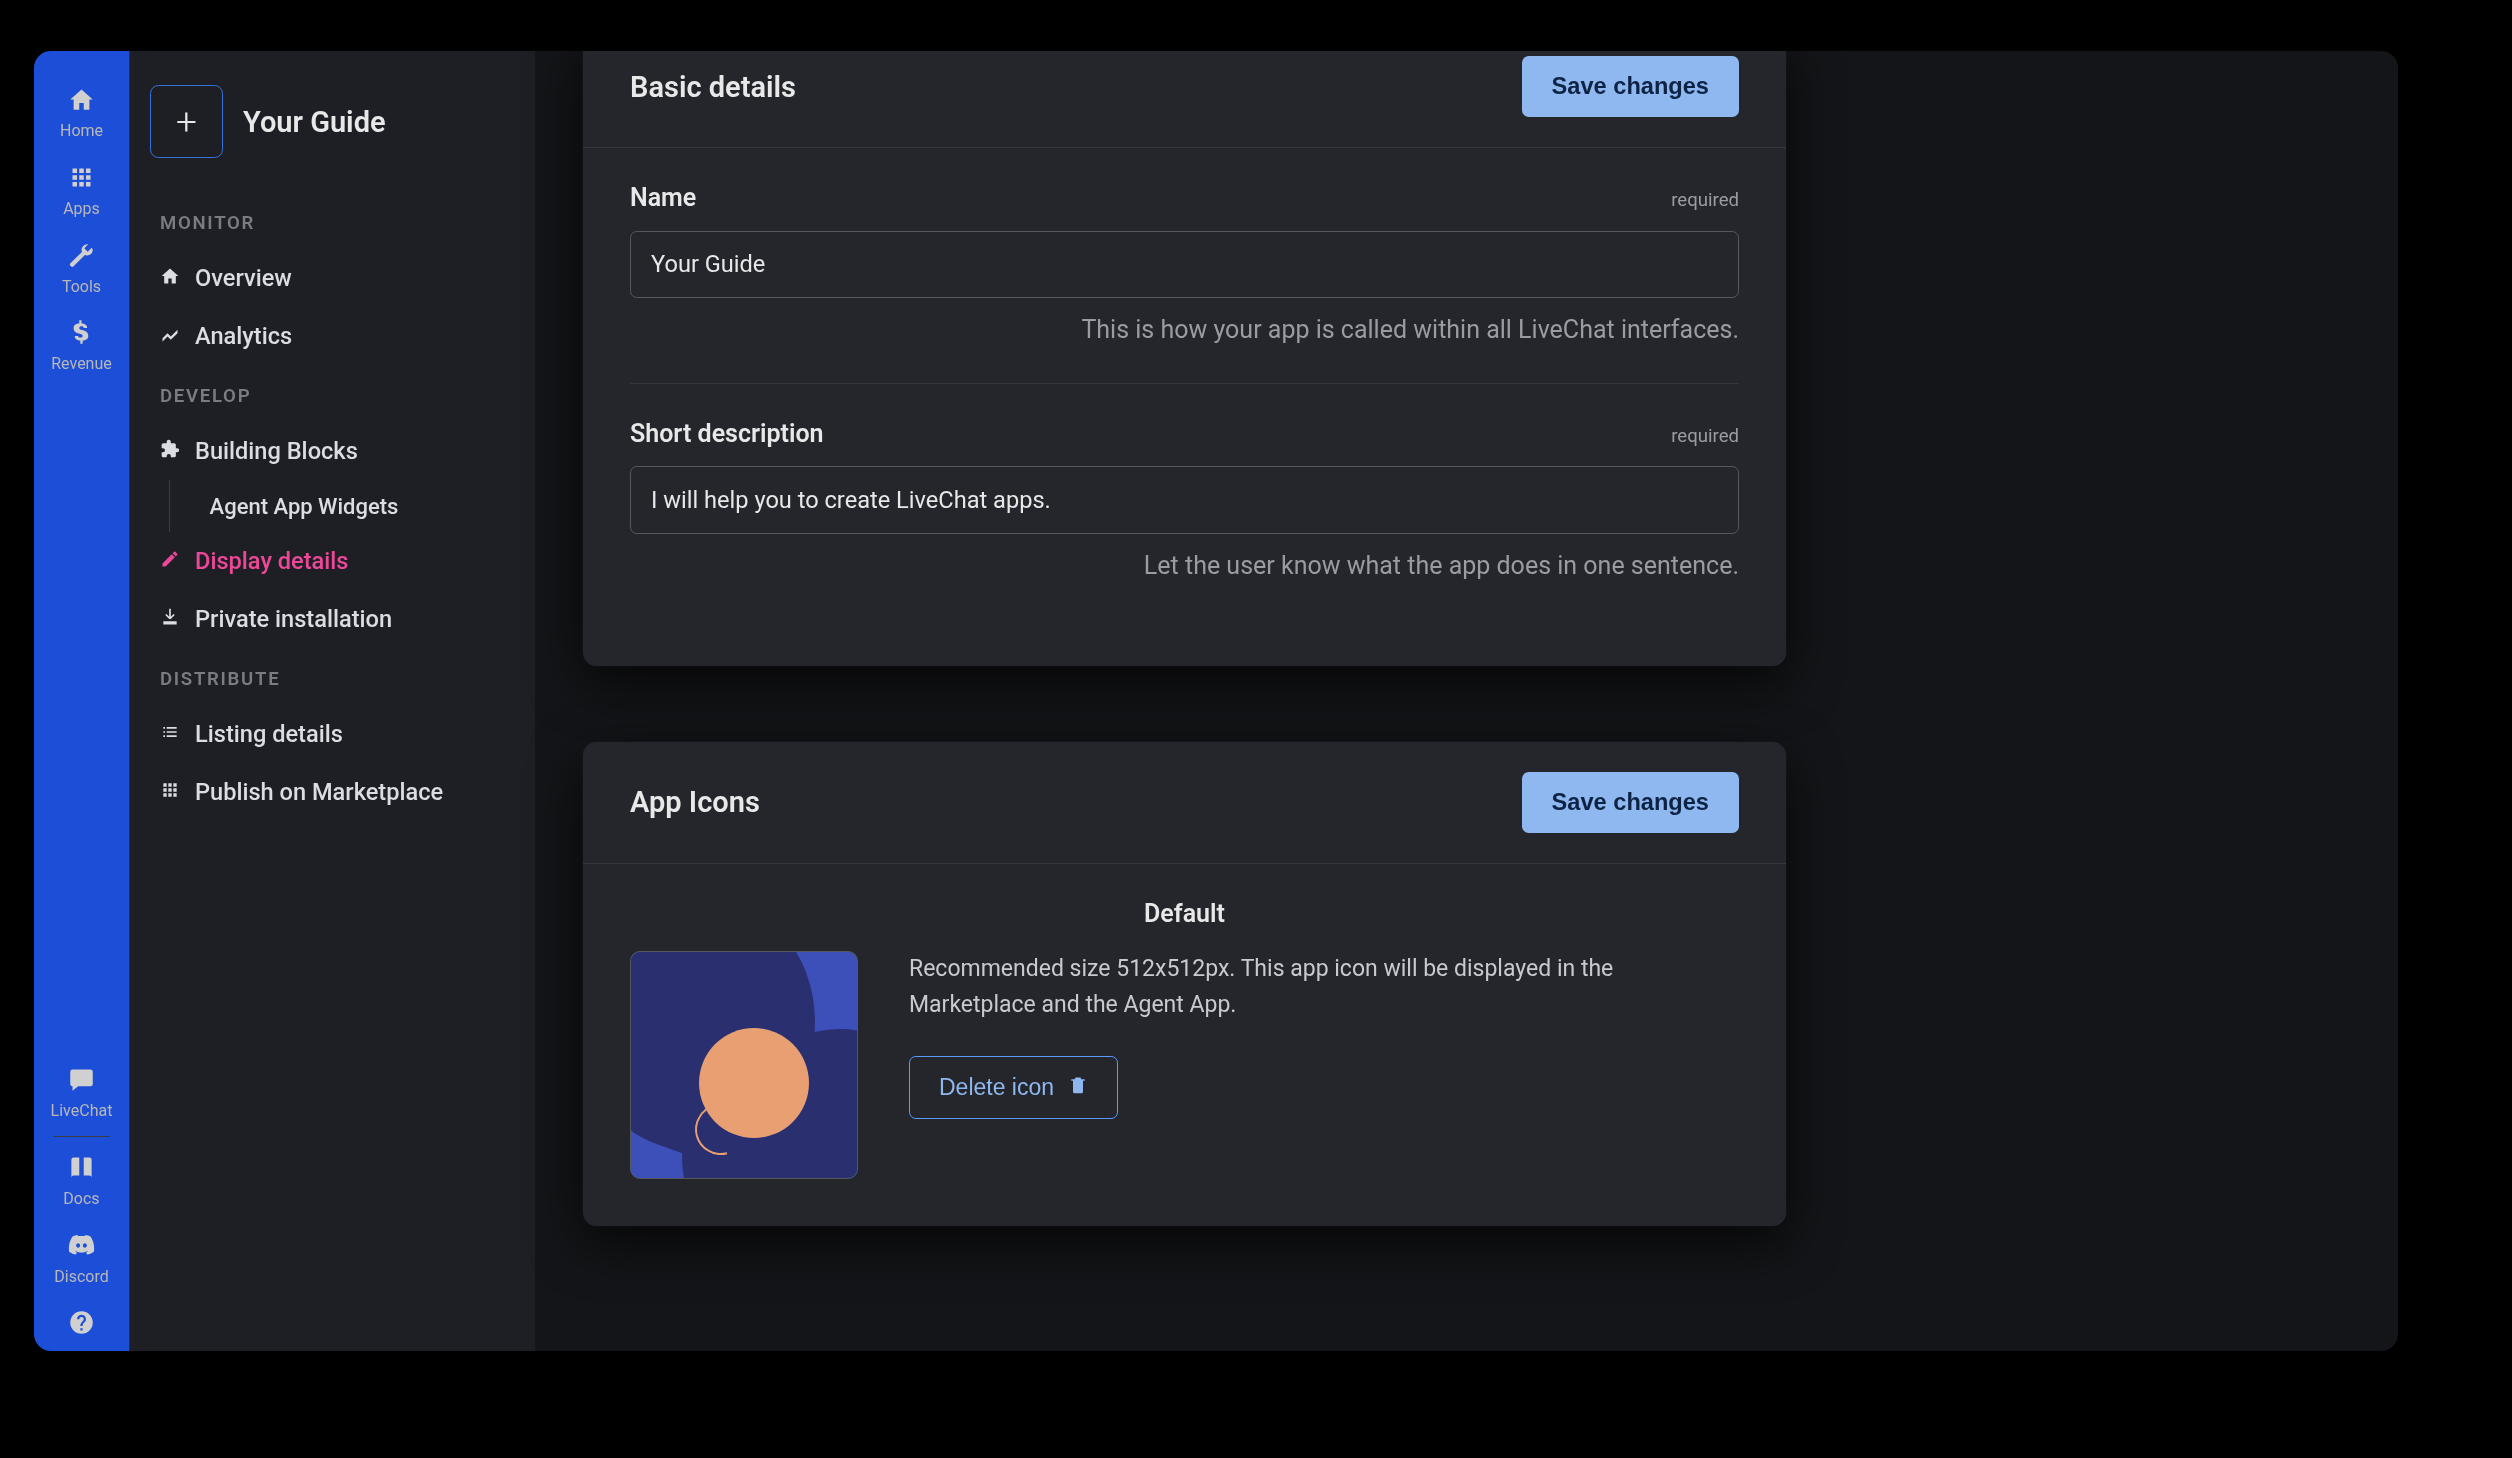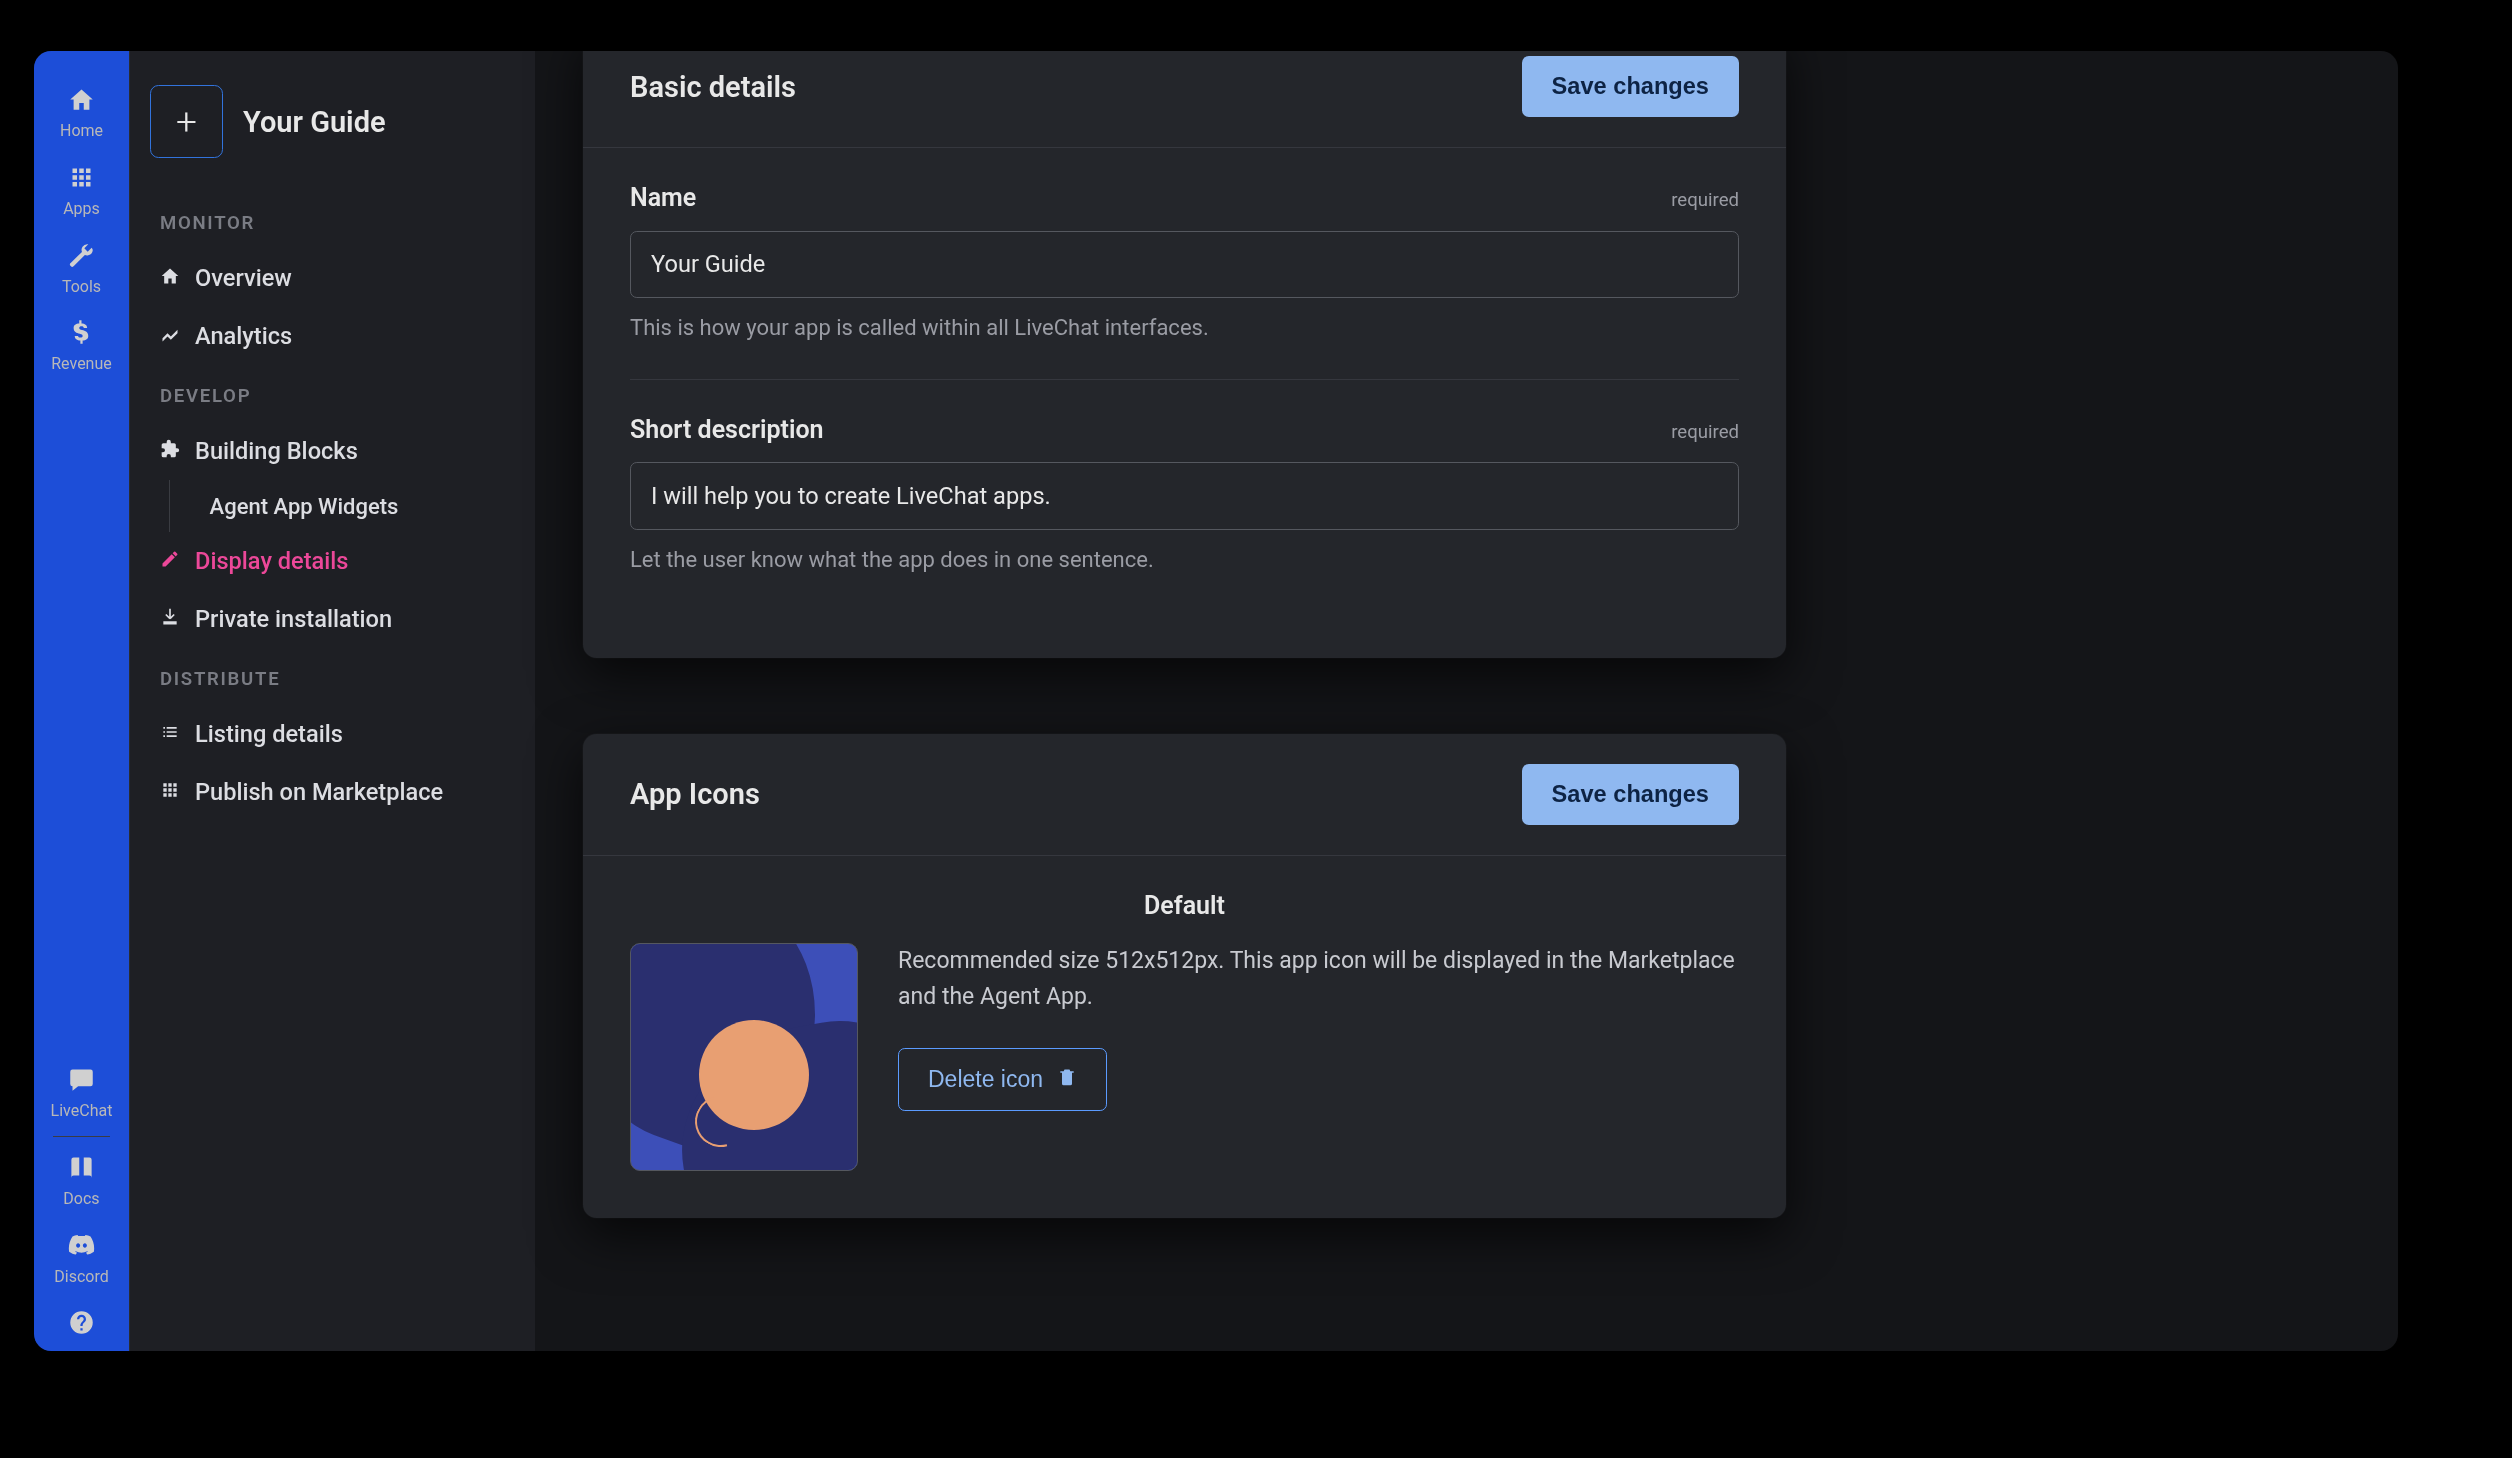--- a/index.html
+++ b/index.html
@@ -152,23 +152,23 @@
   .text-input {
     width: 100%;
     background: transparent;
     border: 1.3px solid #55585f;
     border-radius: 6.8px;
     padding: 18.6px 20px;
     font-size: 23.6px;
     color: #e8e8e8;
     font-family: inherit;
   }
-  .helper { font-size: 22px; color: #9a9ca4; margin-top: 17px; }
-
-  .icon-row { display: flex; gap: 40px; align-items: flex-start; }
+  .helper { font-size: 25px; color: #9a9ca4; margin-top: 17px; text-align: right; }
+
+  .icon-row { display: flex; gap: 51px; align-items: flex-start; }
   .icon-preview {
     width: 228px; height: 228px;
     border: 1.3px solid #55585f;
     border-radius: 10px;
     overflow: hidden;
     flex-shrink: 0;
     position: relative;
     background: #3d4fb8;
   }
   .icon-shape1 { position: absolute; width: 219px; height: 253px; background: #2a2f6f; border-radius: 50% 60% 40% 50%; left: -34px; top: -51px; transform: rotate(20deg);}

